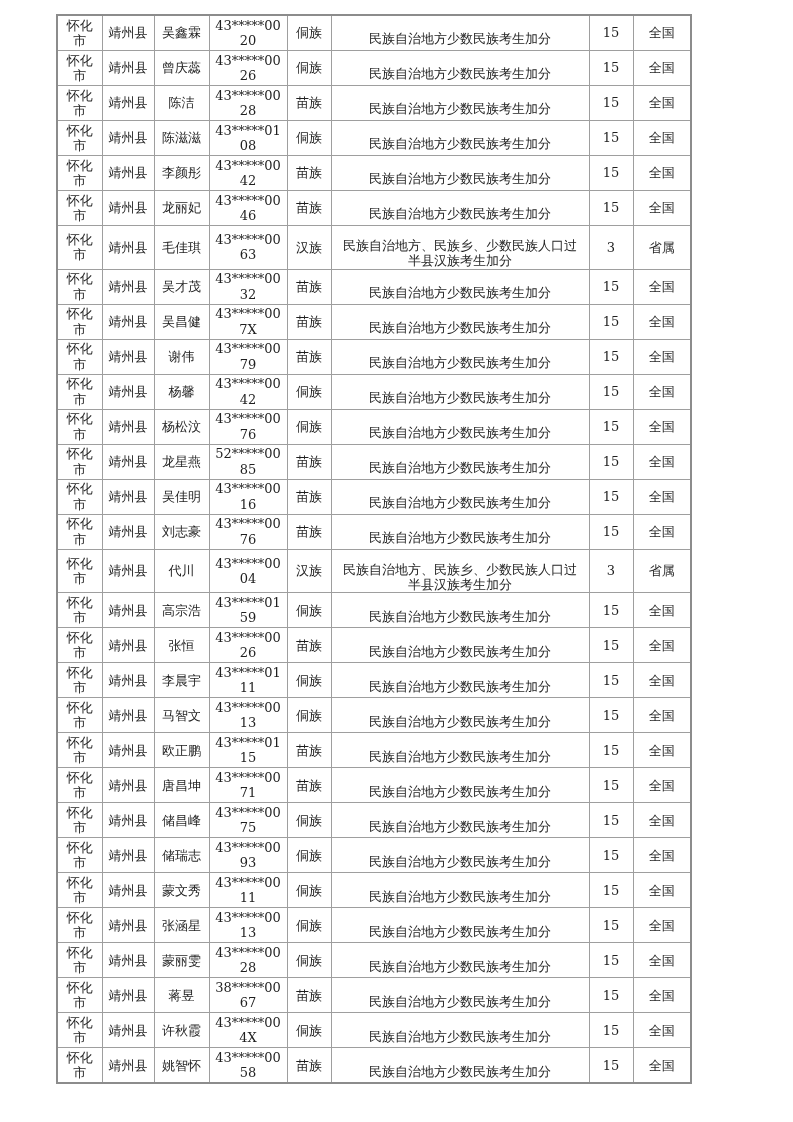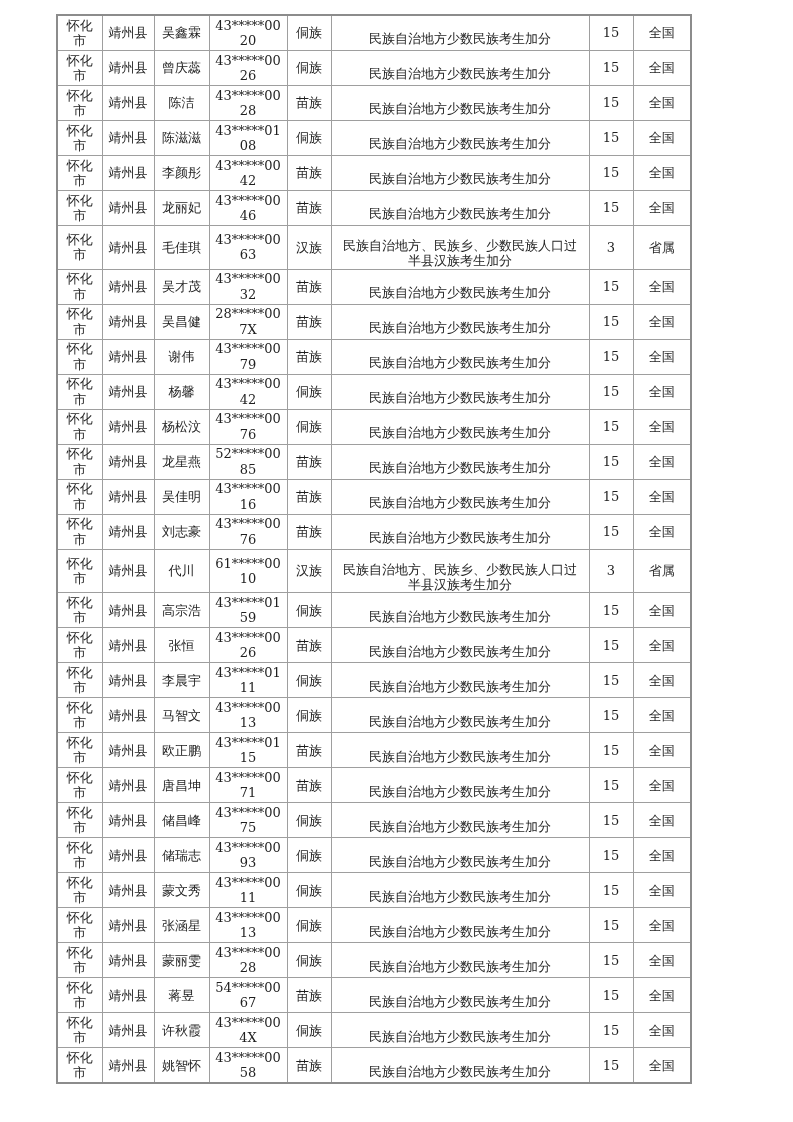--- a/index.html
+++ b/index.html
@@ -161,21 +161,21 @@
     <td class="c-id"><span>43*****0032</span></td>
     <td class="c-eth"><span>苗族</span></td>
     <td class="c-reason"><span>民族自治地方少数民族考生加分</span></td>
     <td class="c-points"><span>15</span></td>
     <td class="c-scope"><span>全国</span></td>
   </tr>
         <tr>
     <td class="c-city"><span>怀化市</span></td>
     <td class="c-county"><span>靖州县</span></td>
     <td class="c-name"><span>吴昌健</span></td>
-    <td class="c-id"><span>28*****007X</span></td>
+    <td class="c-id"><span>43*****007X</span></td>
     <td class="c-eth"><span>苗族</span></td>
     <td class="c-reason"><span>民族自治地方少数民族考生加分</span></td>
     <td class="c-points"><span>15</span></td>
     <td class="c-scope"><span>全国</span></td>
   </tr>
         <tr>
     <td class="c-city"><span>怀化市</span></td>
     <td class="c-county"><span>靖州县</span></td>
     <td class="c-name"><span>谢伟</span></td>
     <td class="c-id"><span>43*****0079</span></td>
@@ -231,21 +231,21 @@
     <td class="c-id"><span>43*****0076</span></td>
     <td class="c-eth"><span>苗族</span></td>
     <td class="c-reason"><span>民族自治地方少数民族考生加分</span></td>
     <td class="c-points"><span>15</span></td>
     <td class="c-scope"><span>全国</span></td>
   </tr>
         <tr>
     <td class="c-city"><span>怀化市</span></td>
     <td class="c-county"><span>靖州县</span></td>
     <td class="c-name"><span>代川</span></td>
-    <td class="c-id"><span>61*****0010</span></td>
+    <td class="c-id"><span>43*****0004</span></td>
     <td class="c-eth"><span>汉族</span></td>
     <td class="c-reason"><span>民族自治地方、民族乡、少数民族人口过半县汉族考生加分</span></td>
     <td class="c-points"><span>3</span></td>
     <td class="c-scope"><span>省属</span></td>
   </tr>
         <tr>
     <td class="c-city"><span>怀化市</span></td>
     <td class="c-county"><span>靖州县</span></td>
     <td class="c-name"><span>高宗浩</span></td>
     <td class="c-id"><span>43*****0159</span></td>
@@ -351,21 +351,21 @@
     <td class="c-id"><span>43*****0028</span></td>
     <td class="c-eth"><span>侗族</span></td>
     <td class="c-reason"><span>民族自治地方少数民族考生加分</span></td>
     <td class="c-points"><span>15</span></td>
     <td class="c-scope"><span>全国</span></td>
   </tr>
         <tr>
     <td class="c-city"><span>怀化市</span></td>
     <td class="c-county"><span>靖州县</span></td>
     <td class="c-name"><span>蒋昱</span></td>
-    <td class="c-id"><span>54*****0067</span></td>
+    <td class="c-id"><span>38*****0067</span></td>
     <td class="c-eth"><span>苗族</span></td>
     <td class="c-reason"><span>民族自治地方少数民族考生加分</span></td>
     <td class="c-points"><span>15</span></td>
     <td class="c-scope"><span>全国</span></td>
   </tr>
         <tr>
     <td class="c-city"><span>怀化市</span></td>
     <td class="c-county"><span>靖州县</span></td>
     <td class="c-name"><span>许秋霞</span></td>
     <td class="c-id"><span>43*****004X</span></td>

